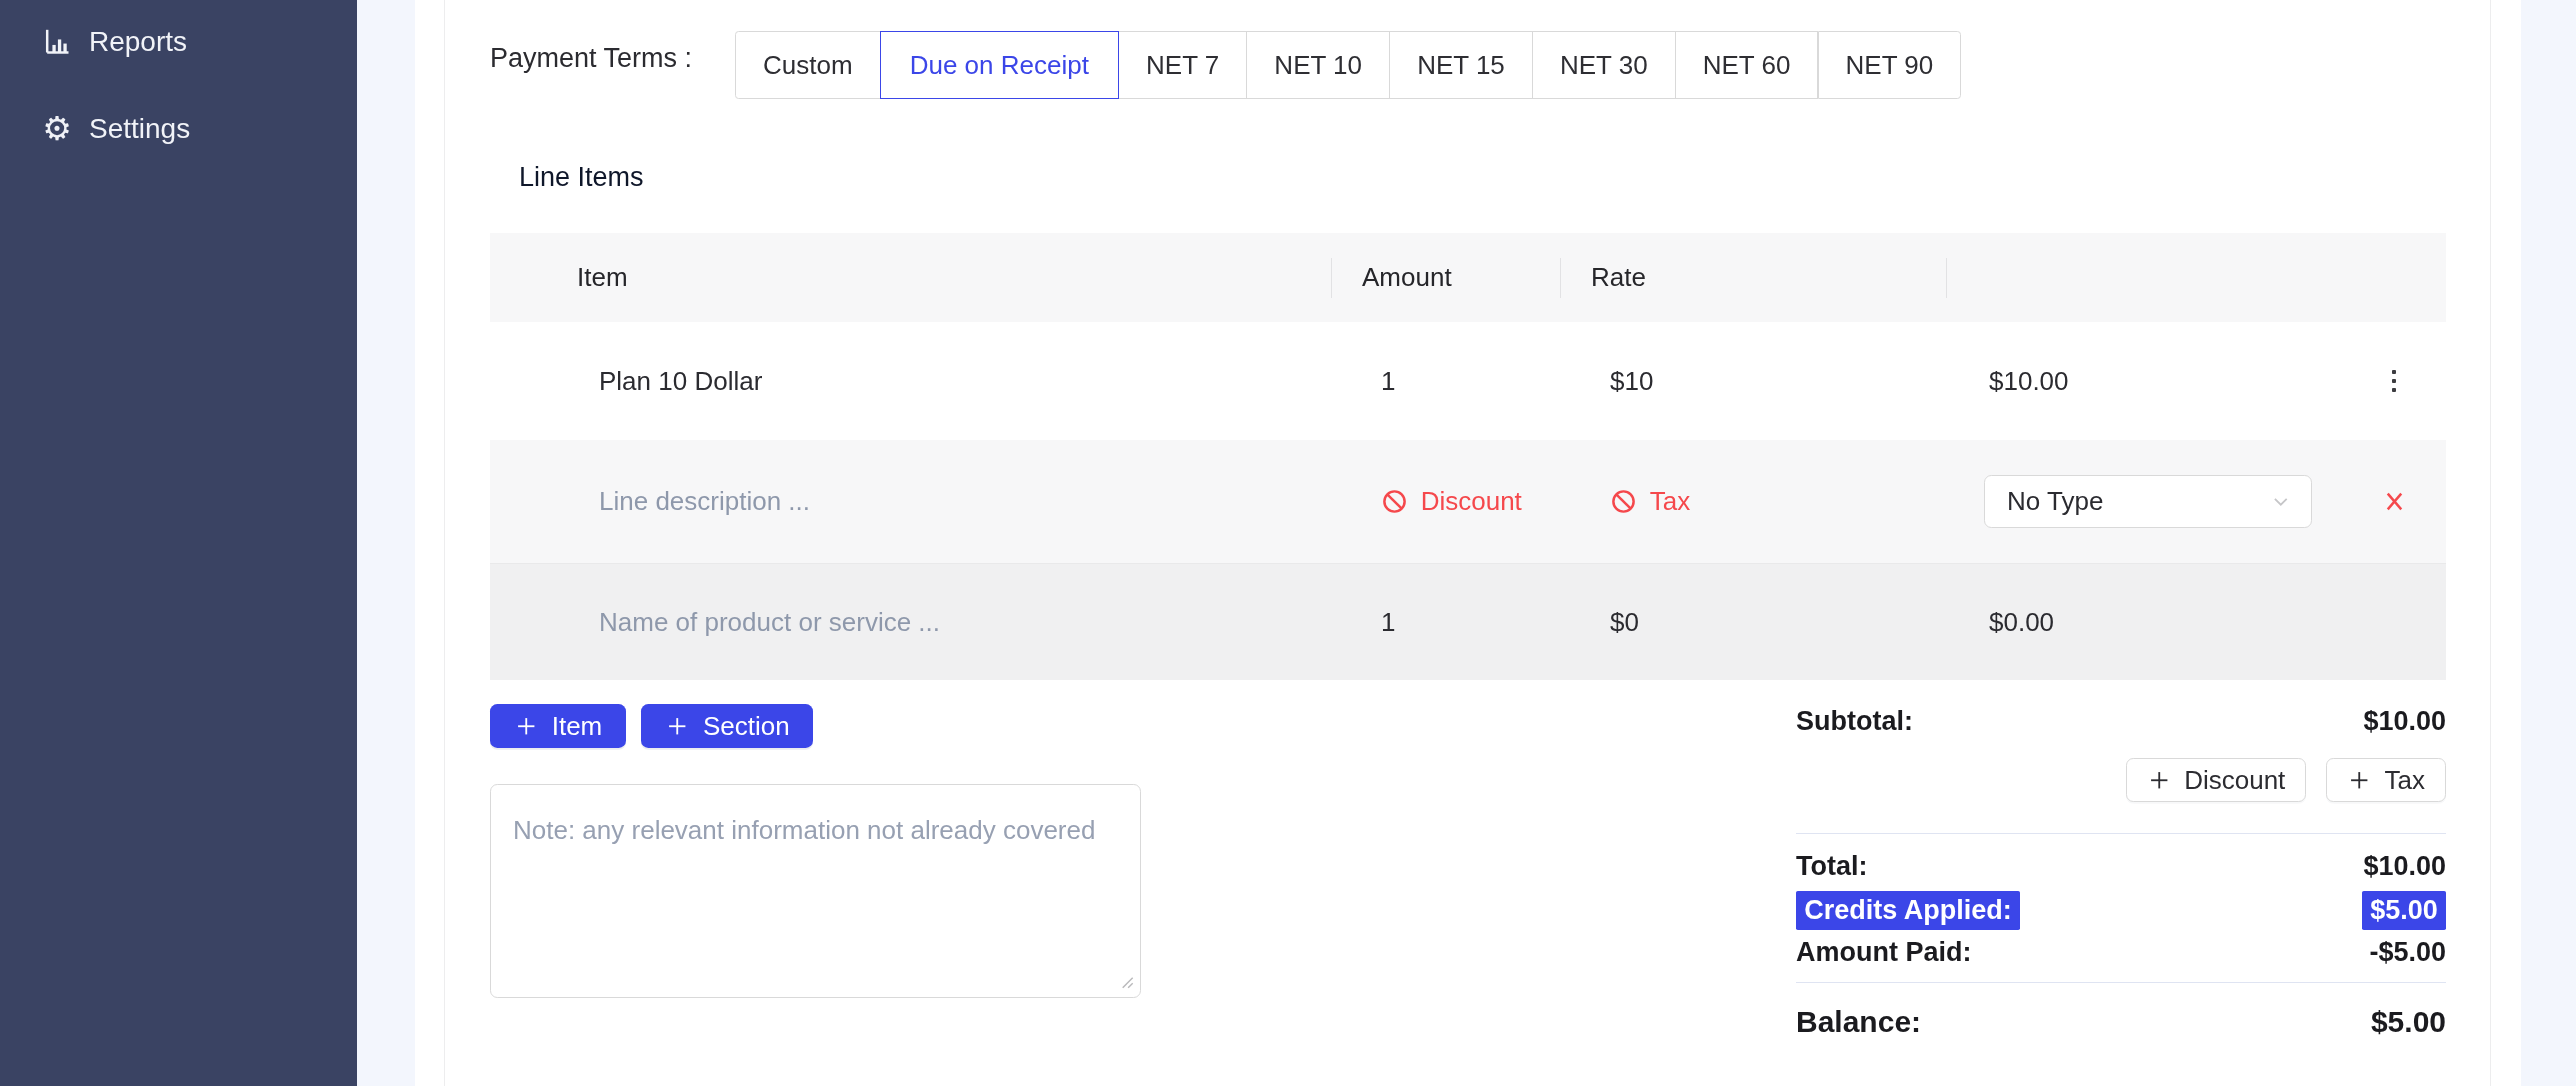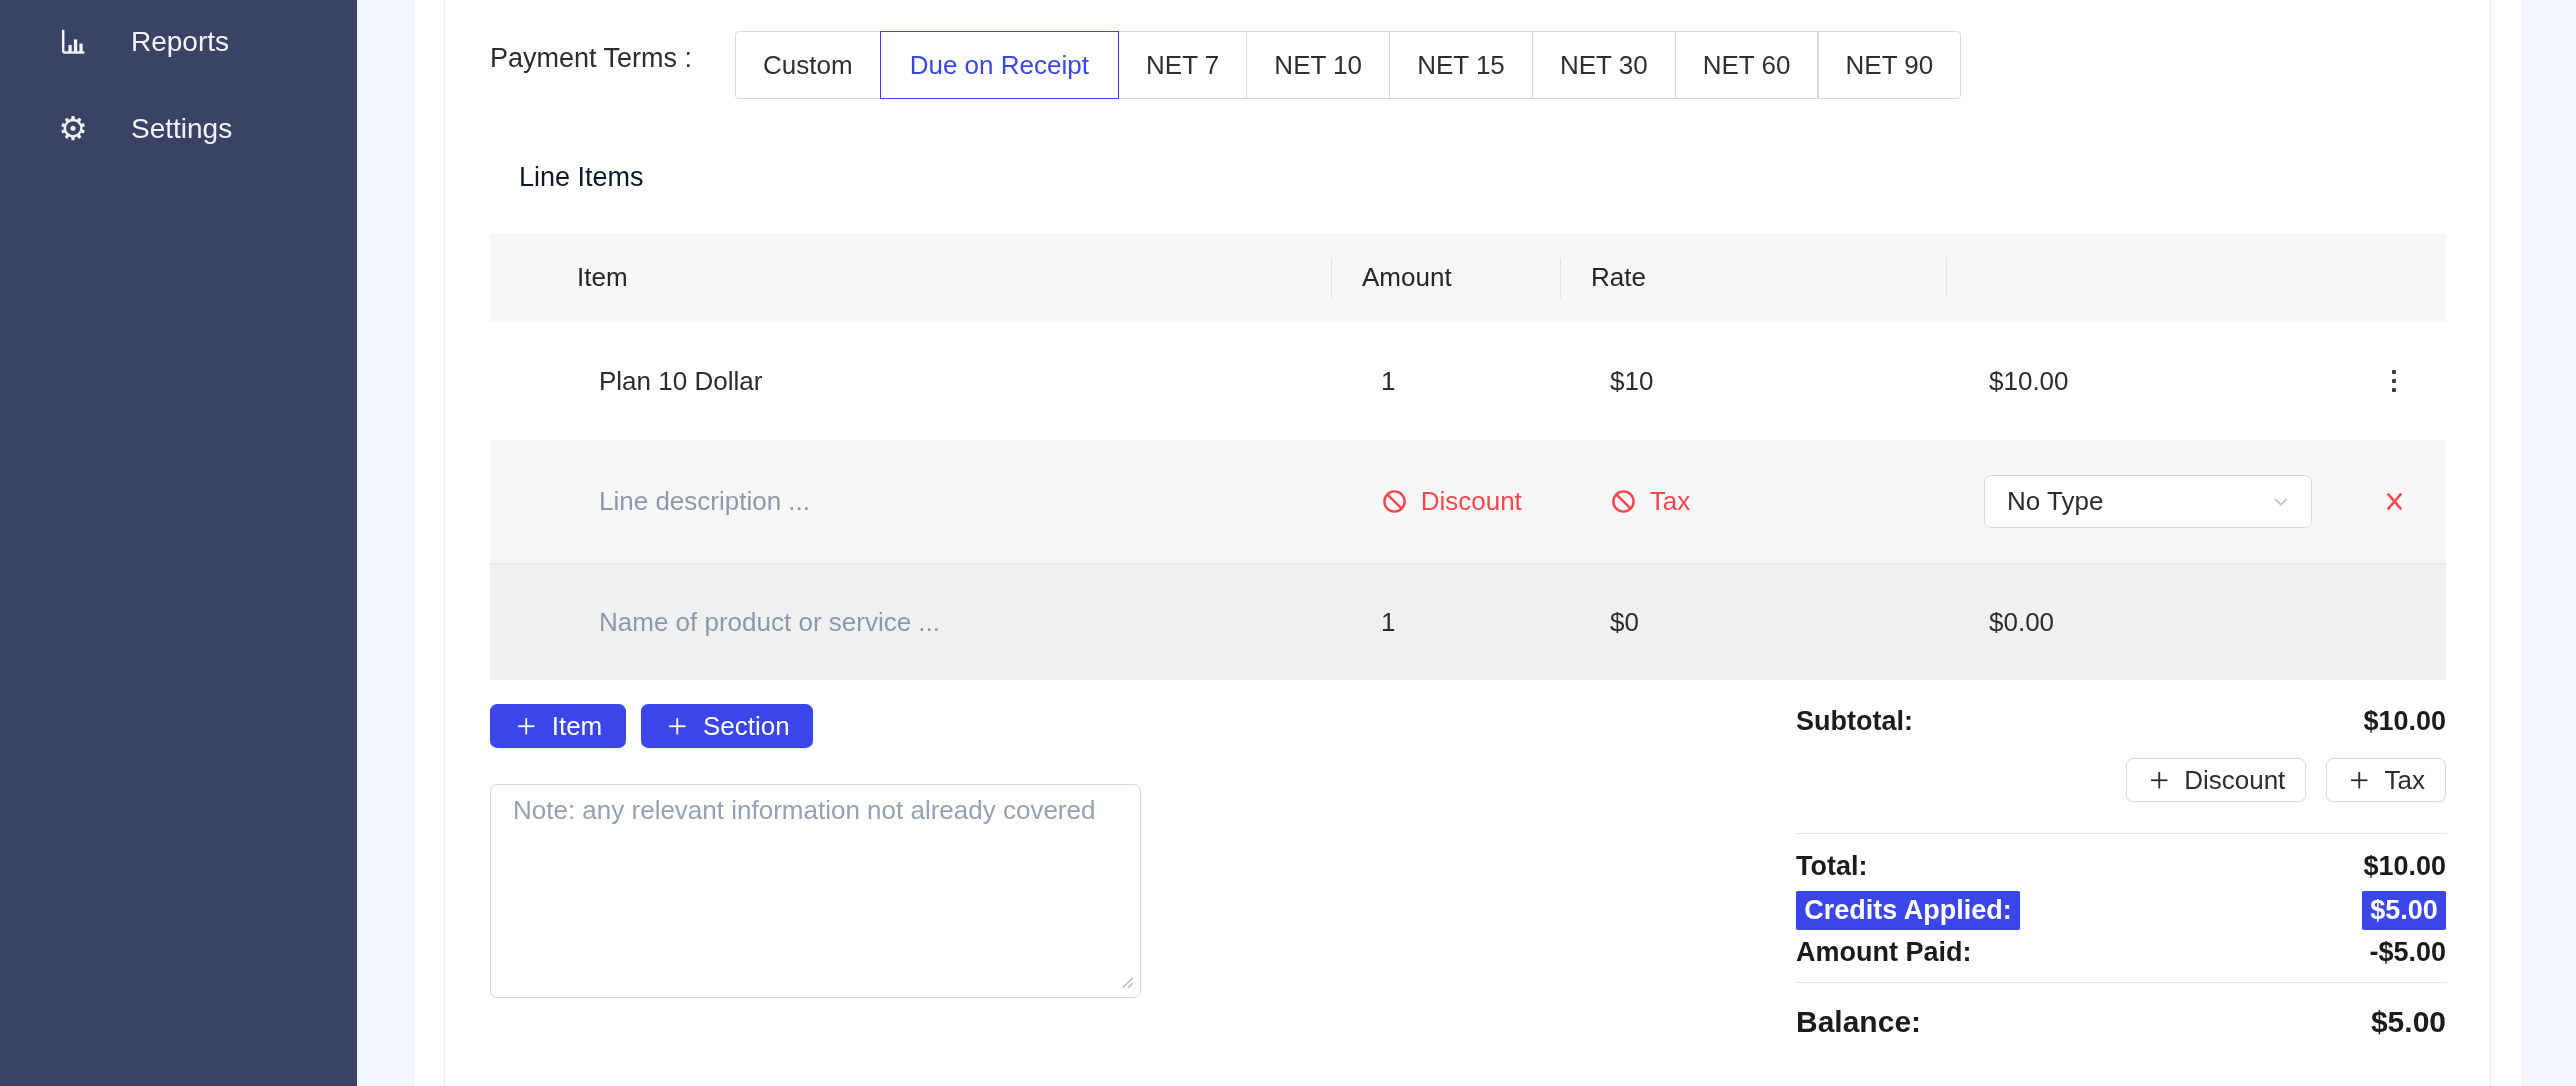--- a/index.html
+++ b/index.html
@@ -9,22 +9,22 @@
     background:#F3F6FD; overflow:hidden; color:#222226;
   }
   #page { position:relative; width:2576px; height:1087px; }
 
   
   #sidebar {
     position:absolute; left:0; top:0; width:357px; height:100%;
     background:#3A4363; z-index:2;
   }
   .side-item {
-    display:flex; align-items:center; gap:41px;
-    height:58px; padding-left:56px; margin-top:29px;
+    display:flex; align-items:center; gap:15px;
+    height:58px; padding-left:40px; margin-top:29px;
     color:#F1F3F8; font-size:28px; cursor:pointer;
   }
   .side-item:first-child { margin-top:12.7px; }
   .side-icon { width:34px; display:flex; justify-content:center; align-items:center; }
   .gear-glyph { font-family:"DejaVu Sans",sans-serif; font-size:33px; line-height:33px; color:#EFF1F7; }
 
   
   #panel { position:absolute; left:415px; top:0; width:2106px; height:100%; background:#fff; z-index:0; }
   #card  { position:absolute; left:444px; top:0; width:2047px; height:100%;
            background:#fff; border-left:0.9px solid #EDEDEE; border-right:0.9px solid #EDEDEE; z-index:0; }
@@ -81,21 +81,21 @@
   #add-row { left:490px; top:704px; display:flex; gap:15.4px; }
   .btn-blue {
     height:44px; display:inline-flex; align-items:center; gap:13.6px; padding:0 23.6px;
     background:#3B46E8; color:#fff; border:none; border-radius:7.3px;
     font-size:26px; font-family:inherit; cursor:pointer;
     box-shadow:0 1.8px 0 rgba(10,20,60,0.08);
   }
   #note-wrap { left:490px; top:784px; width:651px; height:214px; }
   #note-wrap textarea {
     width:100%; height:100%; border:0.9px solid #D9D9D9; border-radius:7.3px;
-    padding:10px 22px; font-size:26px; font-family:inherit; color:#2B2B30;
+    padding:30px 22px; font-size:26px; font-family:inherit; color:#2B2B30;
     resize:none; outline:none; background:#fff;
   }
   #note-wrap textarea::placeholder { color:#97A0B2; opacity:1; }
   .resize-grip { position:absolute; right:6.3px; bottom:8.2px; pointer-events:none; }
 
   
   #summary { left:1796px; top:704px; width:650px; }
   .sum-row { display:flex; justify-content:space-between; align-items:center;
              font-size:27px; font-weight:700; color:#1B1B1F; line-height:34px; }
   .sum-btns { margin-top:20px; display:flex; justify-content:flex-end; gap:20px; }

